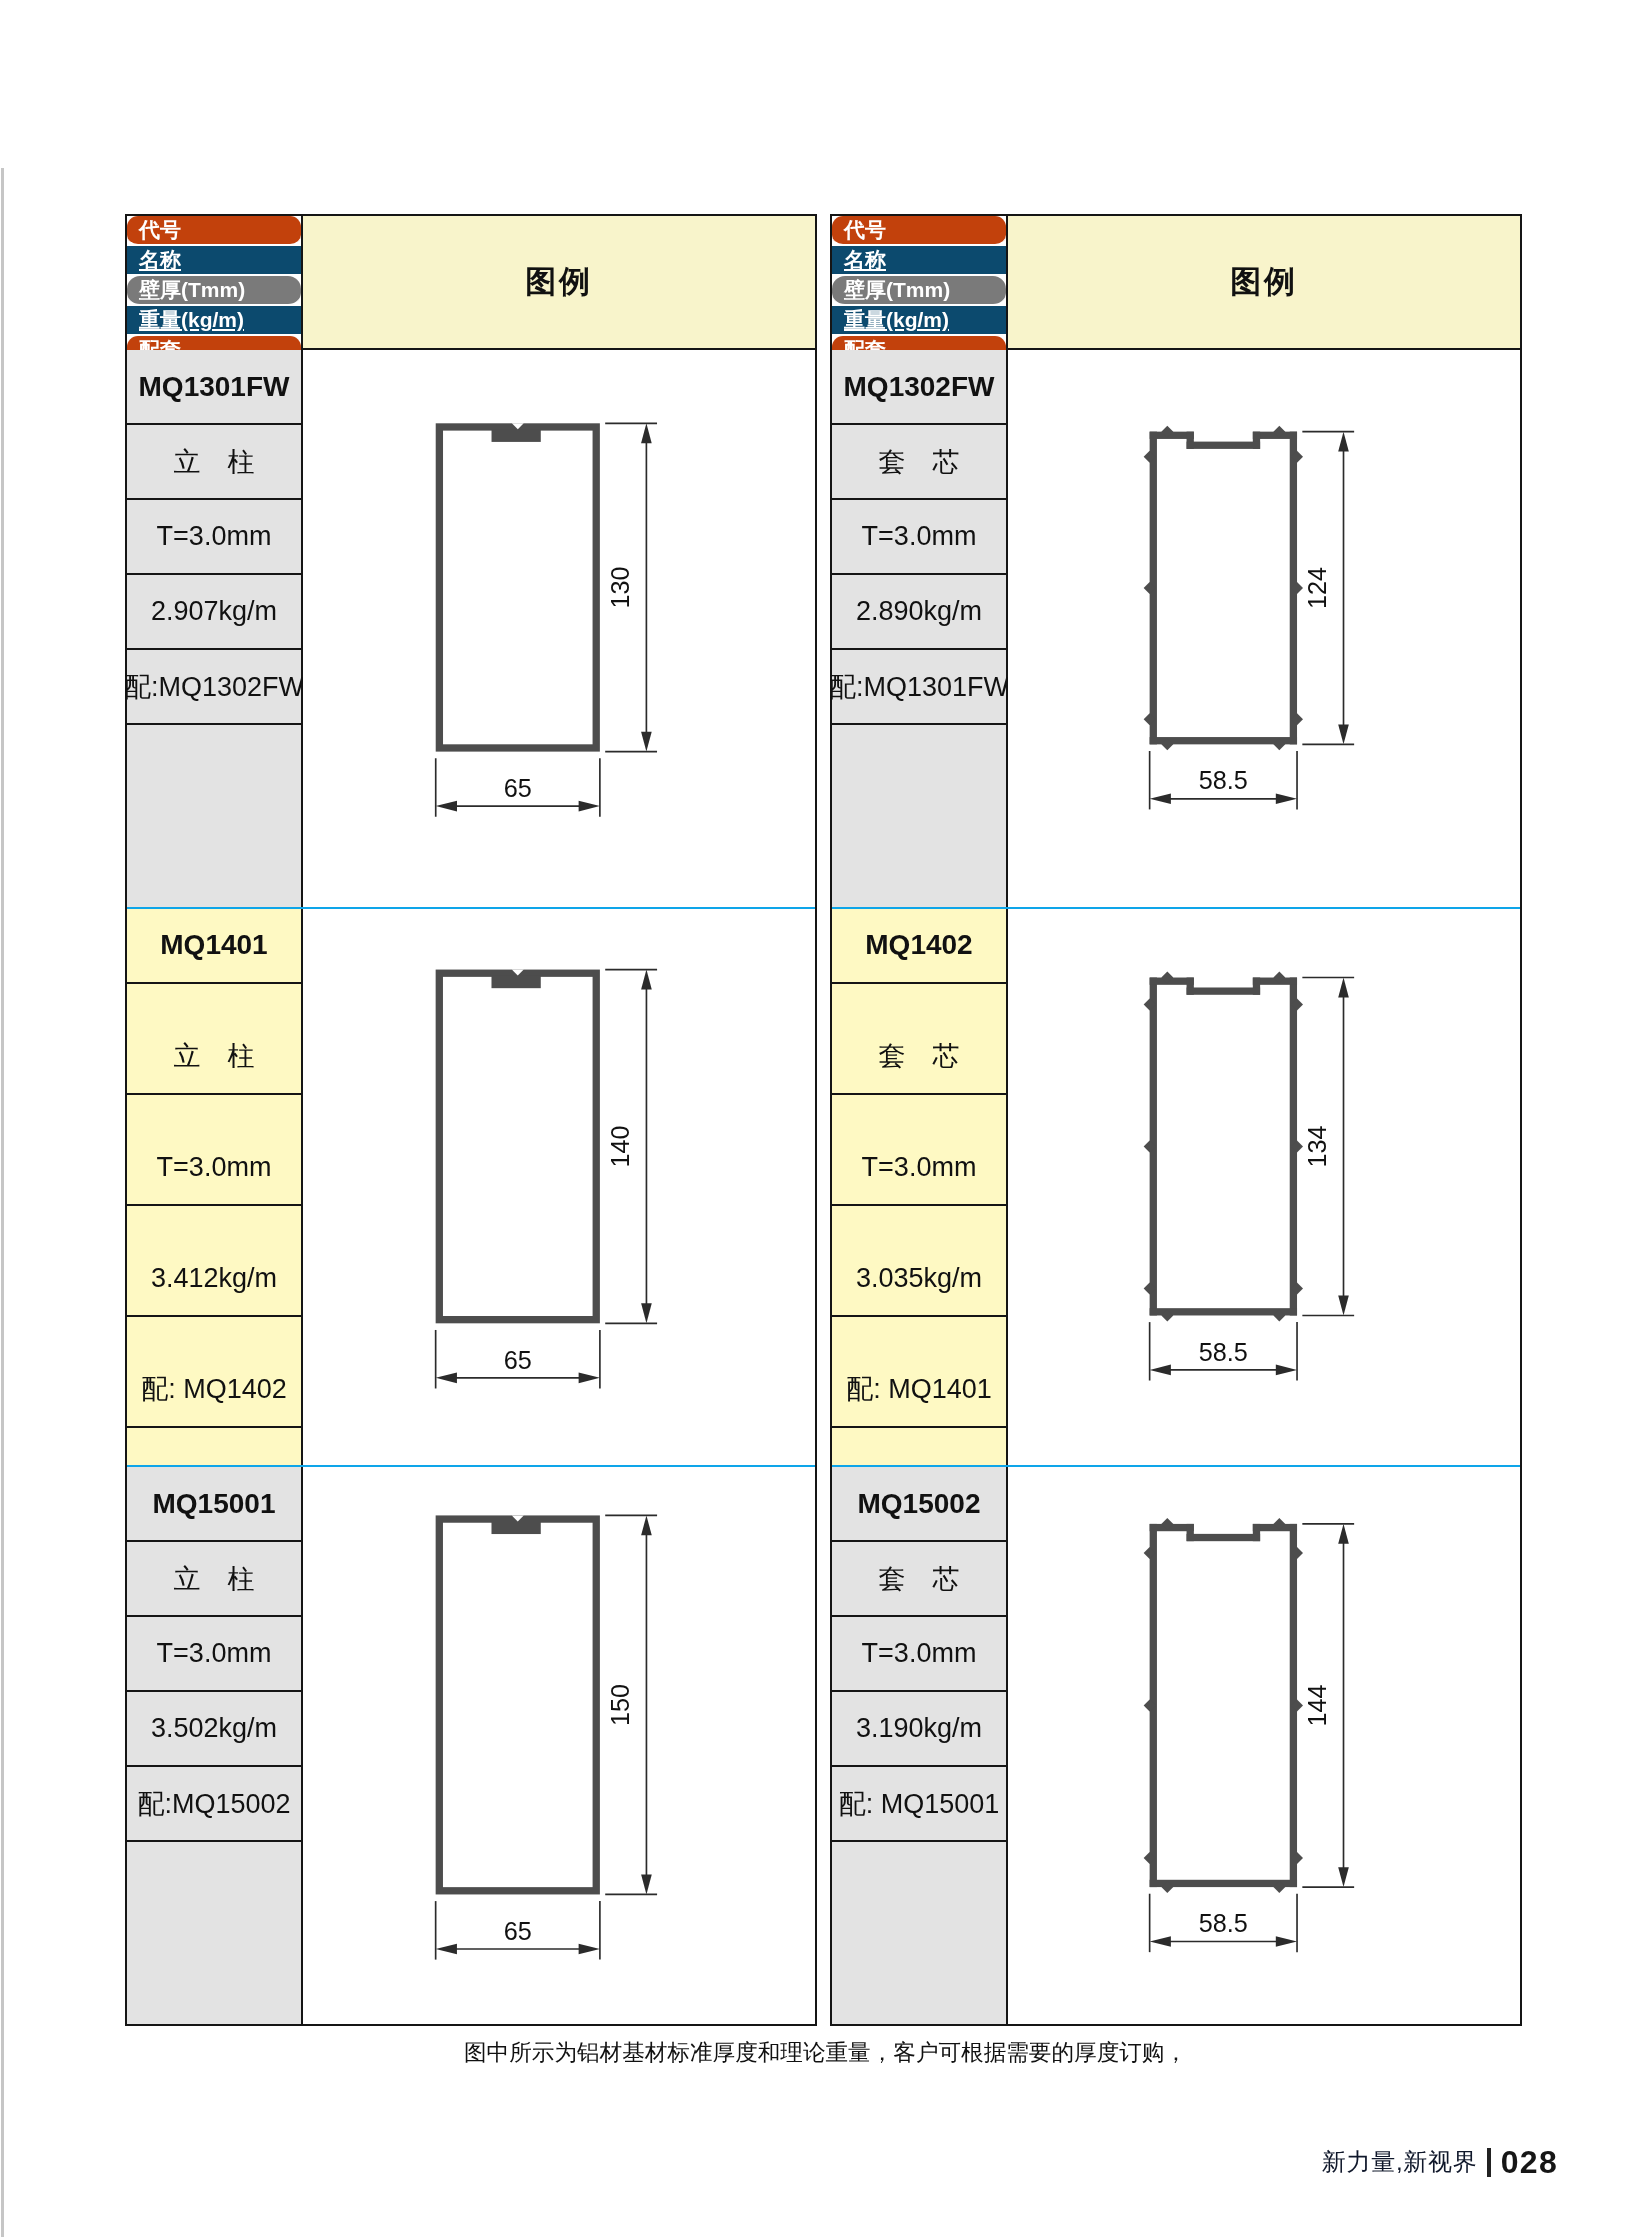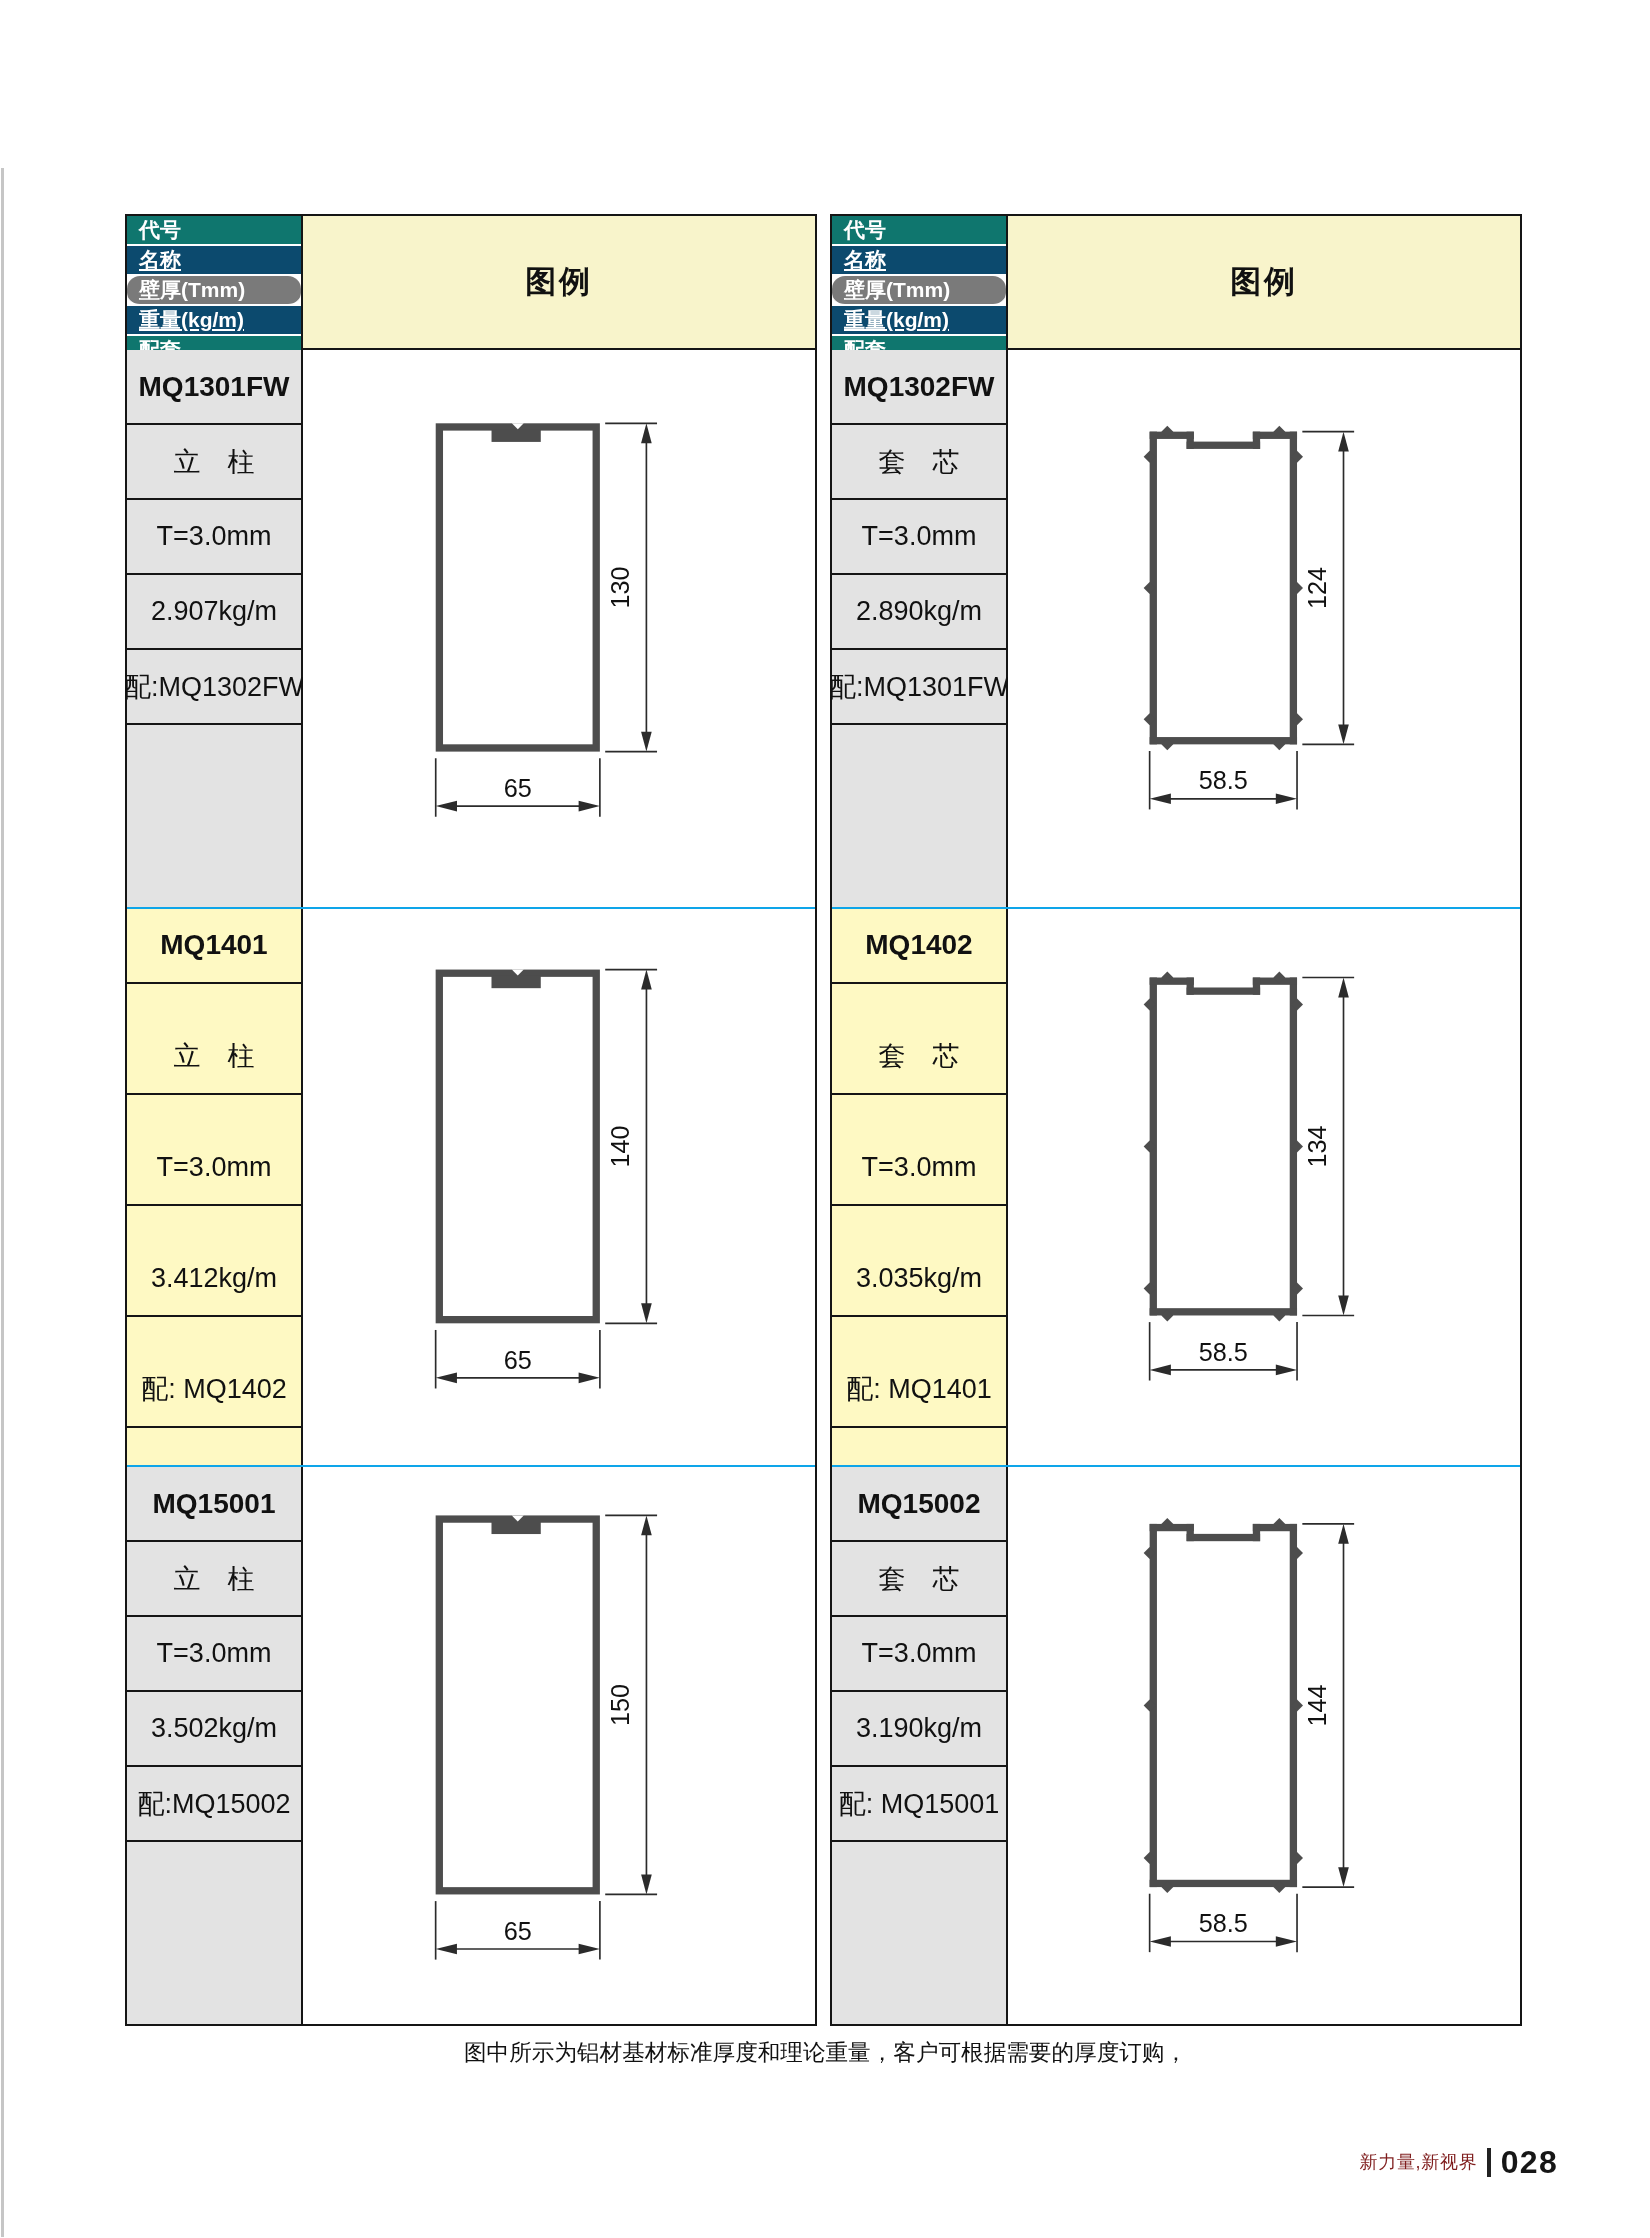--- a/index.html
+++ b/index.html
@@ -30,21 +30,21 @@
   .hdr-left{
     width:176px;flex:0 0 auto;display:flex;flex-direction:column;
     border-right:2px solid #151515;box-sizing:border-box;
   }
   .hdr-row{
     flex:1;display:flex;align-items:center;
     padding-left:12px;color:#ffffff;font-weight:bold;font-size:21px;
     border-bottom:2px solid #ffffff;box-sizing:border-box;
   }
   .hdr-row:last-child{border-bottom:none;}
-  .hdr-row.g1{background:#0f766e;}
+  .hdr-row.g1{background:#c2410c;border-radius:11px;}
   .hdr-row.g2{background:#0c4a6e;text-decoration:underline;}
   .hdr-row.g3{background:#7a7a7a;border-radius:13px;}
   .hdr-legend{
     flex:1;background:#f8f4cb;display:flex;align-items:center;justify-content:center;
     font-weight:bold;font-size:31px;letter-spacing:2.7px;color:#111;
   }
 
   .block{
     flex:1;display:flex;border-bottom:2px solid #0ea5e9;box-sizing:border-box;
   }
@@ -68,21 +68,21 @@
   .block-fig svg text{font-family:"Liberation Sans", sans-serif;}
 
   .footer-note{
     position:absolute;left:0;top:2034px;width:100%;
     text-align:center;font-size:22.6px;line-height:37px;color:#111;
   }
   .footer-pageinfo{
     position:absolute;top:2146px;right:93px;height:32px;
     display:flex;align-items:center;gap:9.3px;
   }
-  .footer-brand{font-size:18px;color:#7f1d1d;letter-spacing:0.7px;}
+  .footer-brand{font-size:24px;color:#0f172a;letter-spacing:0.7px;}
   .footer-sep{width:4.7px;height:29px;background:#222;}
   .footer-page{font-size:32px;font-weight:bold;color:#161616;letter-spacing:1.3px;}
 </style>
 </head>
 <body>
 
 <div class="page">
   <div class="edge-line"></div>
 
   <div class="spec-table left">

